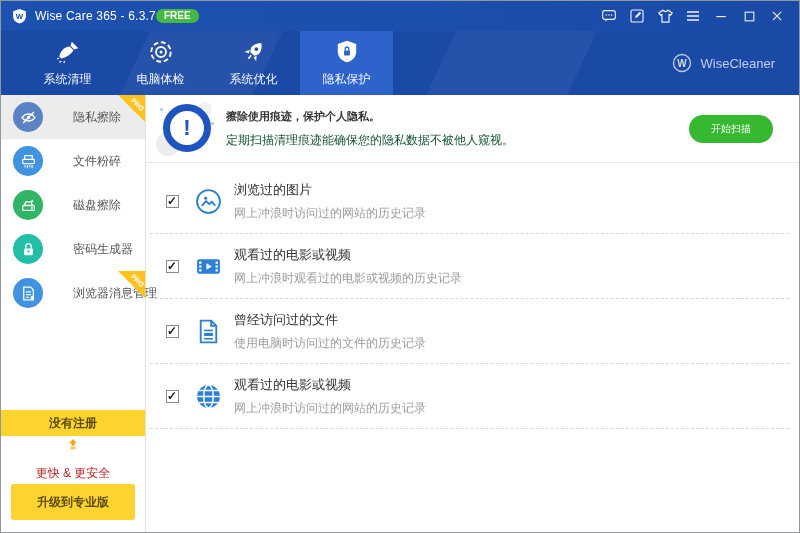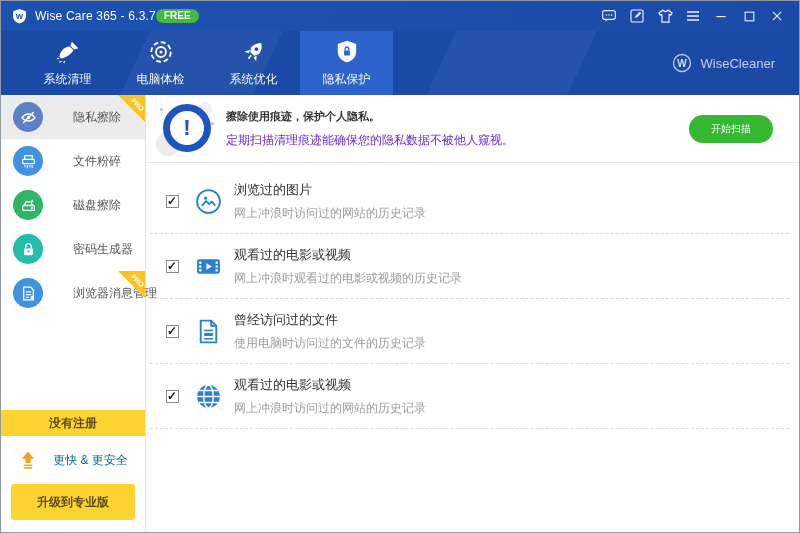--- a/index.html
+++ b/index.html
@@ -86,21 +86,21 @@
     font-size: 7px; font-weight: bold; color: #fff;
   }
   .side-footer { margin-top: auto; }
   .register-bar {
     height: 26px; background: #fcd32f;
     display: flex; align-items: center; justify-content: center;
     font-size: 12px; font-weight: bold; color: #5a4a08; cursor: pointer;
   }
   .slogan-row {
     height: 44px; display: flex; align-items: center; justify-content: center; gap: 15px;
-    font-size: 12px; color: #0369a1; margin-top: 2px;
+    font-size: 12px; color: #b91c1c; margin-top: 2px; flex-direction: column;
   }
   .upgrade-btn {
     margin: 2px 10px 12px 10px; height: 36px;
     background: #fcd32f; border: none; border-radius: 3px;
     font-size: 12px; font-weight: bold; color: #5a4a08;
     width: calc(100% - 20px); cursor: pointer;
     font-family: inherit;
   }
   
   .content { flex: 1; display: flex; flex-direction: column; background: #fff; min-width: 0; }
@@ -120,21 +120,21 @@
     width: 48px; height: 48px; border-radius: 50%;
     border: 7px solid #1d54c0; background: #fff;
     display: flex; align-items: center; justify-content: center;
     font-size: 22px; font-weight: bold; color: #1d54c0;
   }
   .hero .dot { position: absolute; width: 3px; height: 3px; border-radius: 50%; background: #aac4ec; }
   .hero .d1 { right: 2px; top: 22px; }
   .hero .d2 { left: 4px; top: 8px; }
   .head-text { margin-left: 10px; }
   .head-title { font-size: 11px; font-weight: bold; color: #333; font-family: Liberation Serif, serif; }
-  .head-sub { font-size: 12px; color: #6d28d9; margin-top: 8px; }
+  .head-sub { font-size: 12px; color: #14532d; margin-top: 8px; }
   .scan-btn {
     margin-left: auto;
     width: 84px; height: 28px; border: none; border-radius: 14px;
     background: #36b931; color: #fff; font-size: 10px; cursor: pointer;
     font-family: inherit;
   }
   
   .list { padding-top: 6px; overflow: hidden; }
   .list-row {
     height: 65px; margin: 0 10px 0 4px;

